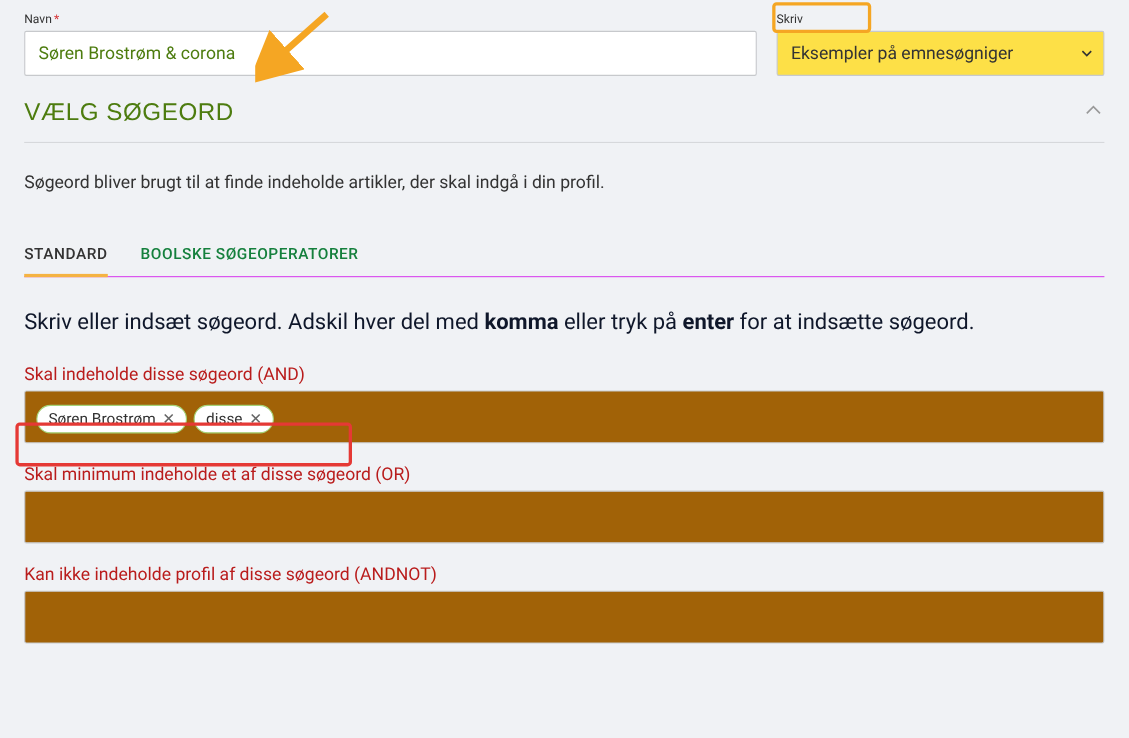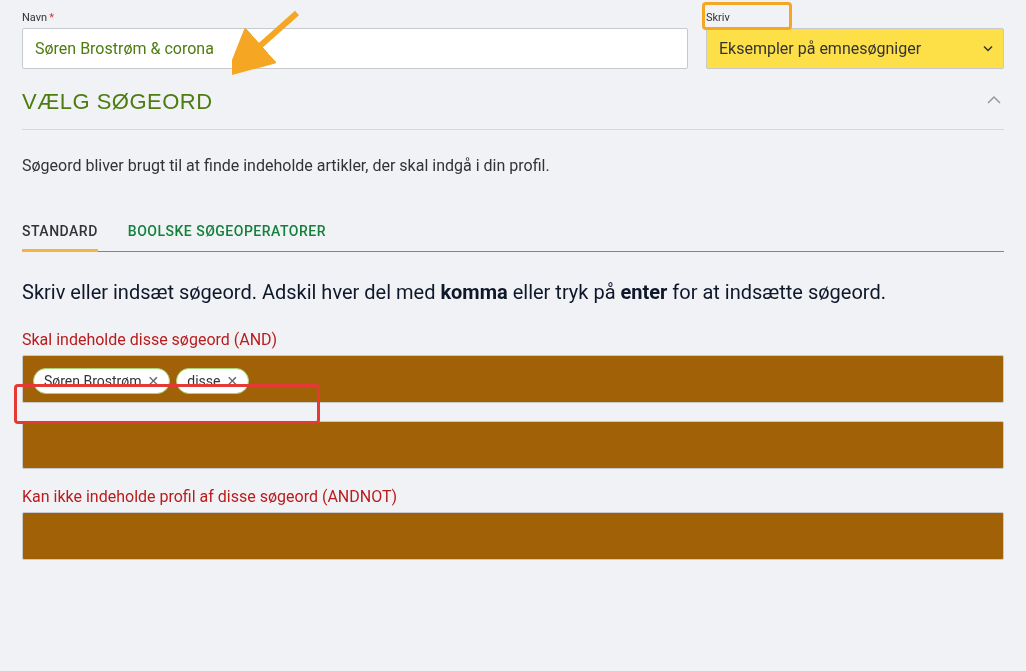--- a/index.html
+++ b/index.html
@@ -240,20 +240,21 @@
           <span class="tag-close">✕</span>
         </span>
         <span class="tag">
           <span>disse</span>
           <span class="tag-close">✕</span>
         </span>
       </div>
   </div>
 
   <div class="search-field-group">
+    <label class="search-label">Skal minimum indeholde et af disse søgeord (OR)</label>
     <div class="tag-input"></div>
   </div>
 
   <div class="search-field-group">
     <label class="search-label">Kan ikke indeholde profil af disse søgeord (ANDNOT)</label>
     <div class="tag-input"></div>
   </div>
 </div>
 
 <div class="highlight-box highlight-orange"></div>

